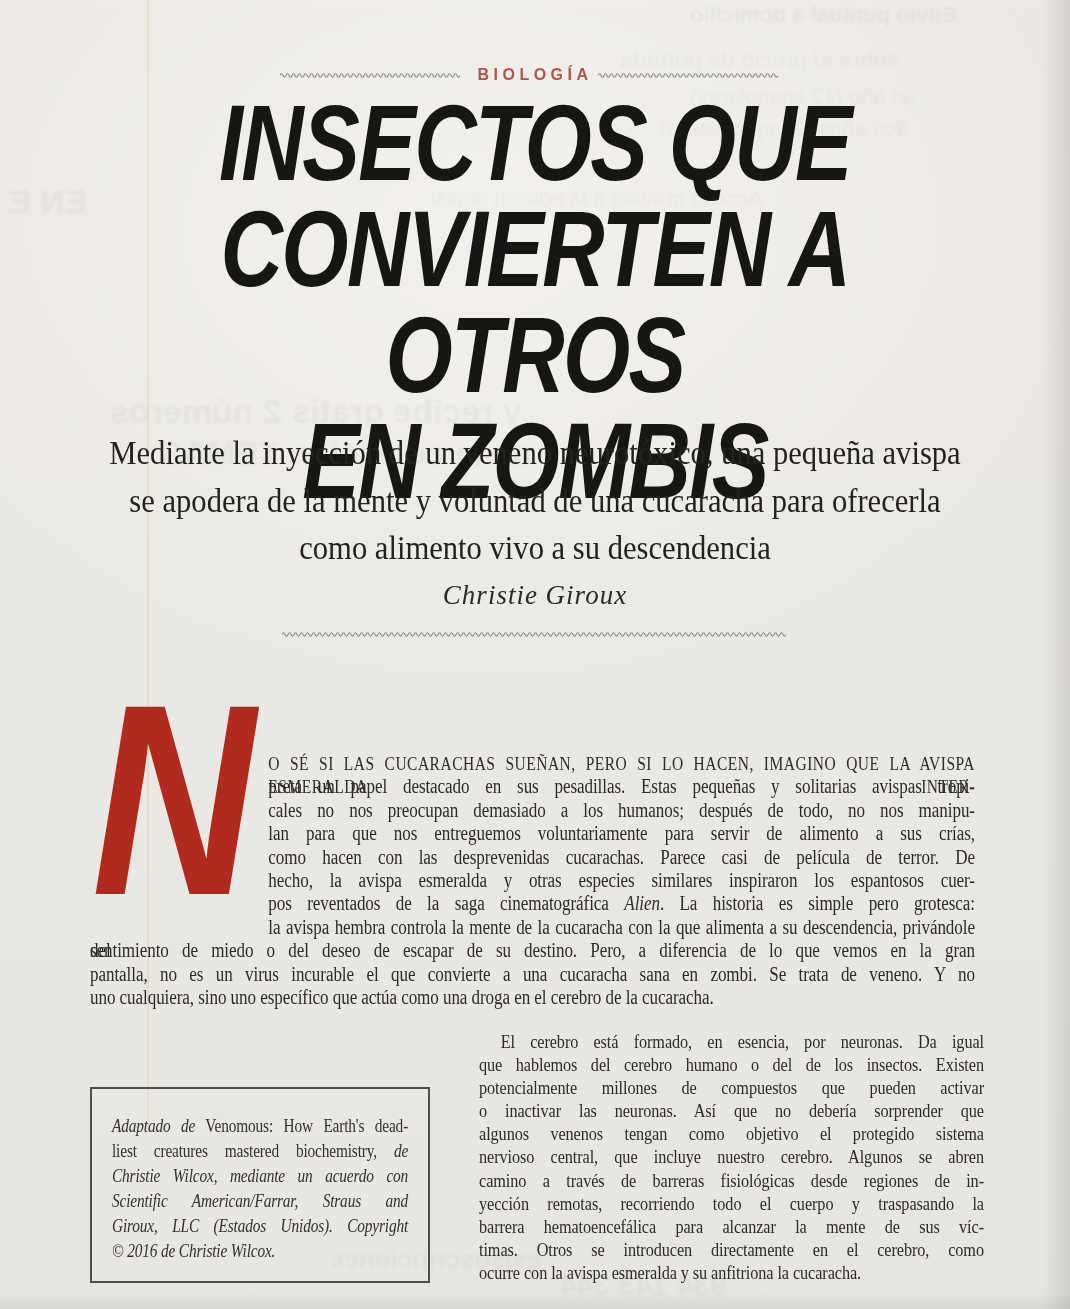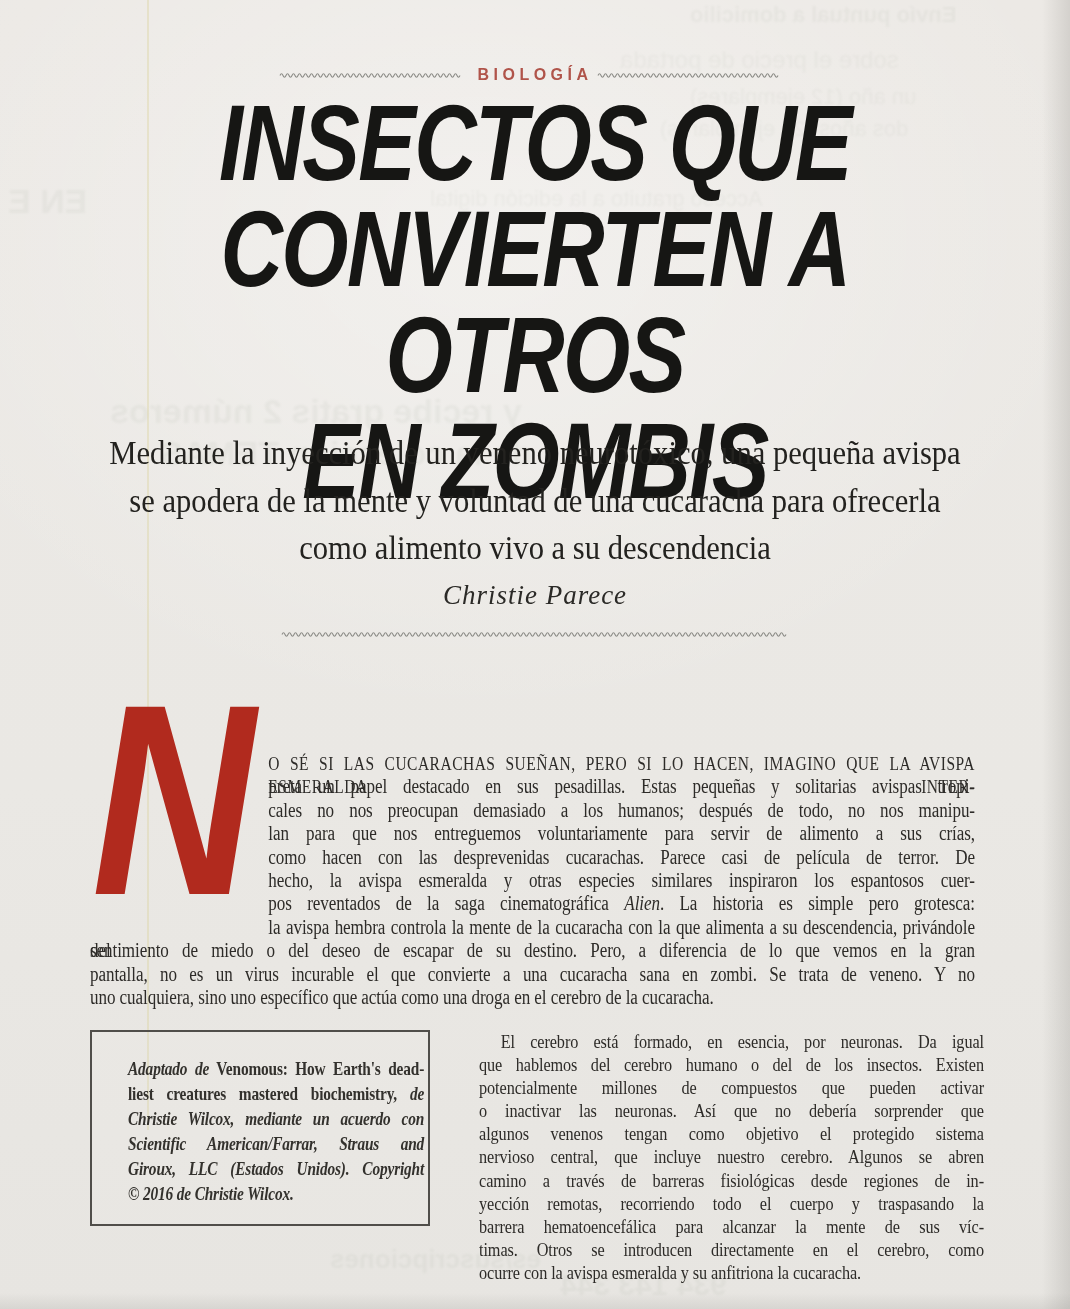--- a/index.html
+++ b/index.html
@@ -52,22 +52,22 @@
   .caps{font-size:18.6px;letter-spacing:0.6px;}
   .dropbox{float:left;width:214px;height:164px;position:relative;}
   .dropbox span{position:absolute;left:2px;top:-88px;
     font-family:"Liberation Sans",sans-serif;font-style:italic;font-weight:700;
     font-size:272px;line-height:1;color:#b12a1e;}
   .fullblock{clear:none;}
   .last-left>div:last-child{text-align-last:left;}
 
   .cols{left:90px;top:1030px;width:885px;display:flex;}
   .col-left{width:340px;flex:0 0 340px;}
-  .adapt-box{border:2px solid #504e4a;overflow:hidden;
-    padding:24px 0 18px 36px;background:rgba(255,255,255,0.06);font-weight:bold;}
+  .adapt-box{margin-top:57px;border:2px solid #504e4a;overflow:hidden;
+    padding:24px 0 18px 20px;background:rgba(255,255,255,0.06);}
   .boxwrap{width:366px;transform:scaleX(0.809);transform-origin:0 0;}
   .box-line{font-size:19px;line-height:25px;color:#33312d;letter-spacing:-0.2px;
     text-align:justify;text-align-last:justify;}
   .col-right{margin-left:49px;width:505px;flex:0 0 505px;}
   .rightwrap{width:606px;transform:scaleX(0.8333);transform-origin:0 0;}
   .bline2{font-size:19.5px;line-height:23.1px;color:#2d2b28;letter-spacing:-0.1px;
     text-align:justify;text-align-last:justify;}
   .rightwrap>div:first-child{text-indent:26px;}
 </style>
 </head>
@@ -107,21 +107,21 @@
       <div class="title-line">CONVIERTEN A OTROS</div>
       <div class="title-line">EN ZOMBIS</div>
     </h1>
 
   <div class="deck">
       <div class="deck-line">Mediante la inyección de un veneno neurotóxico, una pequeña avispa</div>
       <div class="deck-line">se apodera de la mente y voluntad de una cucaracha para ofrecerla</div>
       <div class="deck-line">como alimento vivo a su descendencia</div>
     </div>
 
-  <div class="author">Christie Parece</div>
+  <div class="author">Christie Giroux</div>
 
   <div class="divider wave">
       <svg width="508" height="9" xmlns="http://www.w3.org/2000/svg">
         <path d="M1 4.5 q1.5 -3.6 3 0 q1.5 3.6 3 0 q1.5 -3.6 3 0 q1.5 3.6 3 0 q1.5 -3.6 3 0 q1.5 3.6 3 0 q1.5 -3.6 3 0 q1.5 3.6 3 0 q1.5 -3.6 3 0 q1.5 3.6 3 0 q1.5 -3.6 3 0 q1.5 3.6 3 0 q1.5 -3.6 3 0 q1.5 3.6 3 0 q1.5 -3.6 3 0 q1.5 3.6 3 0 q1.5 -3.6 3 0 q1.5 3.6 3 0 q1.5 -3.6 3 0 q1.5 3.6 3 0 q1.5 -3.6 3 0 q1.5 3.6 3 0 q1.5 -3.6 3 0 q1.5 3.6 3 0 q1.5 -3.6 3 0 q1.5 3.6 3 0 q1.5 -3.6 3 0 q1.5 3.6 3 0 q1.5 -3.6 3 0 q1.5 3.6 3 0 q1.5 -3.6 3 0 q1.5 3.6 3 0 q1.5 -3.6 3 0 q1.5 3.6 3 0 q1.5 -3.6 3 0 q1.5 3.6 3 0 q1.5 -3.6 3 0 q1.5 3.6 3 0 q1.5 -3.6 3 0 q1.5 3.6 3 0 q1.5 -3.6 3 0 q1.5 3.6 3 0 q1.5 -3.6 3 0 q1.5 3.6 3 0 q1.5 -3.6 3 0 q1.5 3.6 3 0 q1.5 -3.6 3 0 q1.5 3.6 3 0 q1.5 -3.6 3 0 q1.5 3.6 3 0 q1.5 -3.6 3 0 q1.5 3.6 3 0 q1.5 -3.6 3 0 q1.5 3.6 3 0 q1.5 -3.6 3 0 q1.5 3.6 3 0 q1.5 -3.6 3 0 q1.5 3.6 3 0 q1.5 -3.6 3 0 q1.5 3.6 3 0 q1.5 -3.6 3 0 q1.5 3.6 3 0 q1.5 -3.6 3 0 q1.5 3.6 3 0 q1.5 -3.6 3 0 q1.5 3.6 3 0 q1.5 -3.6 3 0 q1.5 3.6 3 0 q1.5 -3.6 3 0 q1.5 3.6 3 0 q1.5 -3.6 3 0 q1.5 3.6 3 0 q1.5 -3.6 3 0 q1.5 3.6 3 0 q1.5 -3.6 3 0 q1.5 3.6 3 0 q1.5 -3.6 3 0 q1.5 3.6 3 0 q1.5 -3.6 3 0 q1.5 3.6 3 0 q1.5 -3.6 3 0 q1.5 3.6 3 0 q1.5 -3.6 3 0 q1.5 3.6 3 0 q1.5 -3.6 3 0 q1.5 3.6 3 0 q1.5 -3.6 3 0 q1.5 3.6 3 0 q1.5 -3.6 3 0 q1.5 3.6 3 0 q1.5 -3.6 3 0 q1.5 3.6 3 0 q1.5 -3.6 3 0 q1.5 3.6 3 0 q1.5 -3.6 3 0 q1.5 3.6 3 0 q1.5 -3.6 3 0 q1.5 3.6 3 0 q1.5 -3.6 3 0 q1.5 3.6 3 0 q1.5 -3.6 3 0 q1.5 3.6 3 0 q1.5 -3.6 3 0 q1.5 3.6 3 0 q1.5 -3.6 3 0 q1.5 3.6 3 0 q1.5 -3.6 3 0 q1.5 3.6 3 0 q1.5 -3.6 3 0 q1.5 3.6 3 0 q1.5 -3.6 3 0 q1.5 3.6 3 0 q1.5 -3.6 3 0 q1.5 3.6 3 0 q1.5 -3.6 3 0 q1.5 3.6 3 0 q1.5 -3.6 3 0 q1.5 3.6 3 0 q1.5 -3.6 3 0 q1.5 3.6 3 0 q1.5 -3.6 3 0 q1.5 3.6 3 0 q1.5 -3.6 3 0 q1.5 3.6 3 0 q1.5 -3.6 3 0 q1.5 3.6 3 0 q1.5 -3.6 3 0 q1.5 3.6 3 0 q1.5 -3.6 3 0 q1.5 3.6 3 0 q1.5 -3.6 3 0 q1.5 3.6 3 0 q1.5 -3.6 3 0 q1.5 3.6 3 0 q1.5 -3.6 3 0 q1.5 3.6 3 0 q1.5 -3.6 3 0 q1.5 3.6 3 0 q1.5 -3.6 3 0 q1.5 3.6 3 0 q1.5 -3.6 3 0 q1.5 3.6 3 0 q1.5 -3.6 3 0 q1.5 3.6 3 0 q1.5 -3.6 3 0 q1.5 3.6 3 0 q1.5 -3.6 3 0 q1.5 3.6 3 0 q1.5 -3.6 3 0 q1.5 3.6 3 0 q1.5 -3.6 3 0 q1.5 3.6 3 0 q1.5 -3.6 3 0 q1.5 3.6 3 0 q1.5 -3.6 3 0 q1.5 3.6 3 0 q1.5 -3.6 3 0 q1.5 3.6 3 0 q1.5 -3.6 3 0 q1.5 3.6 3 0 q1.5 -3.6 3 0 q1.5 3.6 3 0 q1.5 -3.6 3 0 q1.5 3.6 3 0 q1.5 -3.6 3 0 q1.5 3.6 3 0 q1.5 -3.6 3 0 q1.5 3.6 3 0" fill="none" stroke="#8b8b86" stroke-width="1.1"></path>
       </svg>
     </div>
 
   <div class="article">
     <div class="scalewrap">
       <div class="para1">

